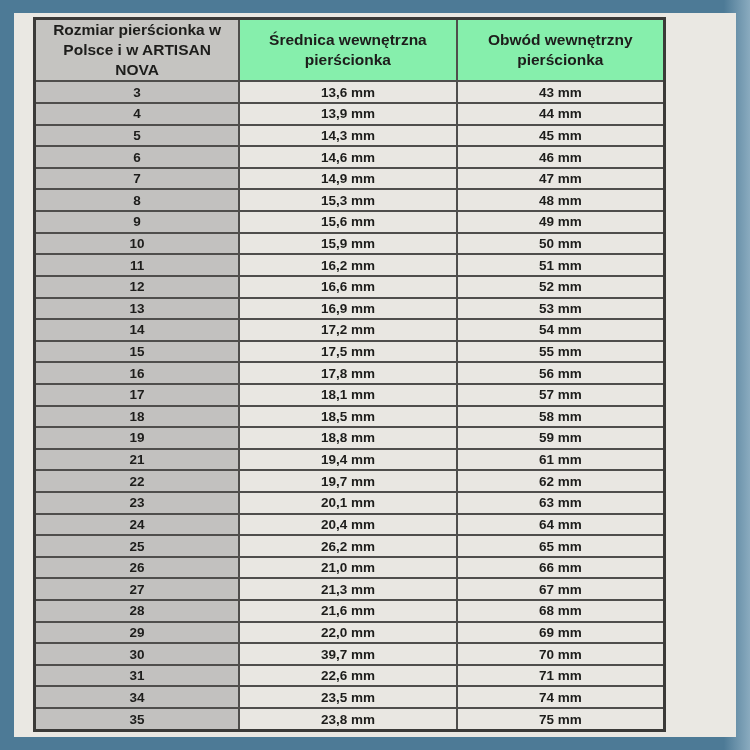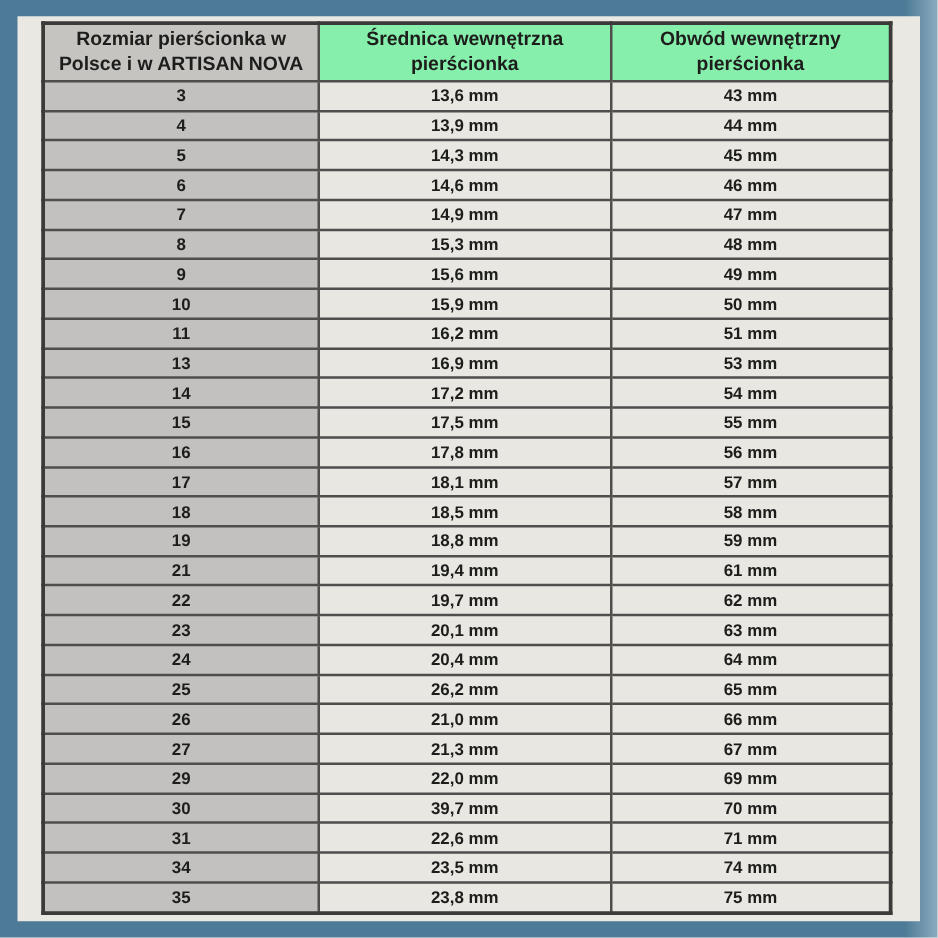--- a/index.html
+++ b/index.html
@@ -19,21 +19,21 @@
     left: 14px;
     top: 13px;
     right: 14px;
     bottom: 13px;
     background: #eae8e3;
   }
   table.ring-table {
     position: absolute;
     left: 19px;
     top: 4px;
-    width: 681px;
+    width: 633px;
     height: 715px;
     border-collapse: collapse;
     table-layout: fixed;
     border: 3px solid #3b3a38;
     color: #1d1d1b;
   }
   table.ring-table th,
   table.ring-table td {
     border: 2px solid #4f4e4c;
     text-align: center;
@@ -115,20 +115,25 @@
           <td class="col-size">10</td>
           <td>15,9 mm</td>
           <td>50 mm</td>
         </tr>
         <tr>
           <td class="col-size">11</td>
           <td>16,2 mm</td>
           <td>51 mm</td>
         </tr>
         <tr>
+          <td class="col-size">12</td>
+          <td>16,6 mm</td>
+          <td>52 mm</td>
+        </tr>
+        <tr>
           <td class="col-size">13</td>
           <td>16,9 mm</td>
           <td>53 mm</td>
         </tr>
         <tr>
           <td class="col-size">14</td>
           <td>17,2 mm</td>
           <td>54 mm</td>
         </tr>
         <tr>
@@ -183,20 +188,25 @@
         </tr>
         <tr>
           <td class="col-size">26</td>
           <td>21,0 mm</td>
           <td>66 mm</td>
         </tr>
         <tr>
           <td class="col-size">27</td>
           <td>21,3 mm</td>
           <td>67 mm</td>
+        </tr>
+        <tr>
+          <td class="col-size">28</td>
+          <td>21,6 mm</td>
+          <td>68 mm</td>
         </tr>
         <tr>
           <td class="col-size">29</td>
           <td>22,0 mm</td>
           <td>69 mm</td>
         </tr>
         <tr>
           <td class="col-size">30</td>
           <td>39,7 mm</td>
           <td>70 mm</td>

